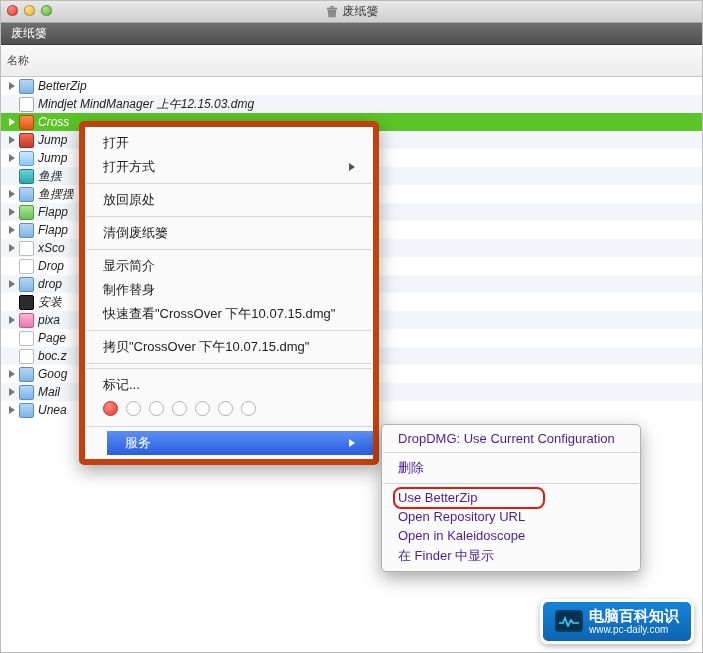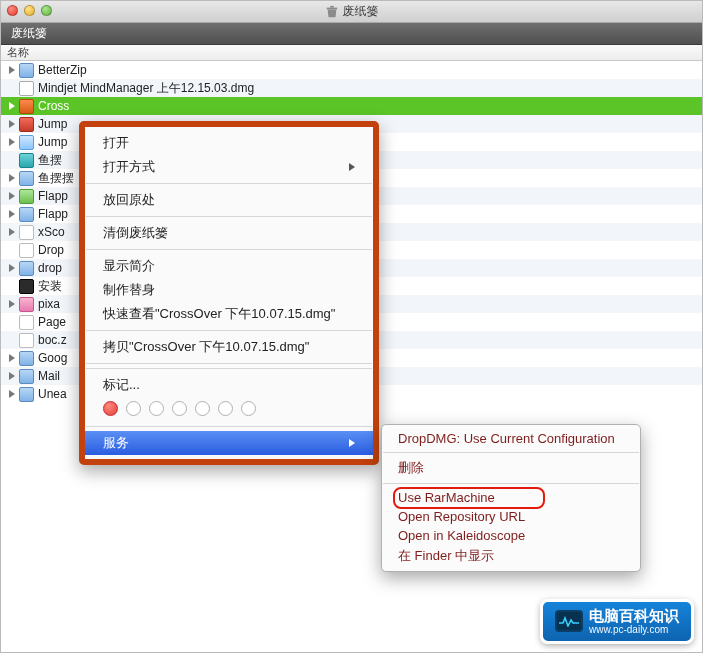--- a/index.html
+++ b/index.html
@@ -22,32 +22,33 @@
 
   .toolbar {
     height: 22px;
     background: linear-gradient(#6f6f6f,#4f4f4f);
     color:#fff; font-size:12px;
     display:flex; align-items:center; padding:0 10px;
     border-bottom:1px solid #3a3a3a;
   }
 
   .columns-header {
-    height: 16px;
+    height: 32px;
     background: linear-gradient(#fafafa,#ededed);
     border-bottom:1px solid #c9c9c9;
     font-size:11px; color:#444;
     display:flex; align-items:center; padding-left:6px;
   }
 
   .list { position:relative; }
   .row {
     height:18px; display:flex; align-items:center;
     font-size:12px; color:#222; padding-left:4px;
     position:relative;
+    font-style:italic;
   }
   .row:nth-child(even){ background:#f2f6fb; }
   .row:nth-child(odd){ background:#ffffff; }
   .row.selected { background:#5bc427; color:#fff; }
   .disclosure {
     width:0;height:0;border-top:4px solid transparent;border-bottom:4px solid transparent;
     border-left:6px solid #787878; margin:0 4px;
   }
   .row.selected .disclosure{border-left-color:#fff;}
   .nodis { width:14px; }
@@ -74,37 +75,37 @@
     background:#fafafa; border:6px solid #c2410c; border-radius:5px;
     box-shadow:0 6px 18px rgba(0,0,0,.35);
     padding:4px 0;
     font-size:13px; color:#222;
     z-index:10;
   }
   .mi {
     padding:3px 18px; display:flex; justify-content:space-between; align-items:center;
     position:relative;
   }
-  .mi.hl { background:linear-gradient(#5a8ff5,#2a5de0); color:#fff; }
+  .mi.hl { background:linear-gradient(#5a8ff5,#2a5de0); color:#fff;margin-left:22px; }
   .sep { height:1px; background:#d6d6d6; margin:4px 1px; }
   .submenu-arrow {
     width:0;height:0;border-top:4px solid transparent;border-bottom:4px solid transparent;
     border-left:6px solid #555;
   }
   .mi.hl .submenu-arrow{border-left-color:#fff;}
   .tags-row { display:flex; gap:8px; padding:4px 18px 6px; }
   .tag { width:15px;height:15px;border-radius:50%;border:1.5px solid #b0b0b0;background:#fff;}
   .tag.filled{background:radial-gradient(circle at 35% 30%,#ff8a80,#e33e32);border-color:#c23;}
 
   
   .submenu {
     position:absolute; left:380px; top:423px; width:260px;
     background:#fbfbfb; border:1px solid #b0b0b0; border-radius:5px;
     box-shadow:0 6px 18px rgba(0,0,0,.35);
-    padding:4px 0; font-size:13px; color:#7f1d1d;
+    padding:4px 0; font-size:13px; color:#4c1d95;
     z-index:11;
   }
   .submenu .mi{padding:2px 16px;}
   .highlight-box {
     position:absolute; border:2.5px solid #e31b0c; border-radius:8px;
     left:392px; top:486px; width:152px; height:22px; z-index:12;
     pointer-events:none;
   }
 
   
@@ -298,21 +299,21 @@
       <span>服务</span>
       <span class="submenu-arrow"></span>
     </div>
 </div>
 
 <div class="submenu" id="services-submenu">
     <div class="mi">DropDMG: Use Current Configuration</div>
     <div class="sep"></div>
     <div class="mi">删除</div>
     <div class="sep"></div>
-    <div class="mi">Use RarMachine</div>
+    <div class="mi">Use BetterZip</div>
     <div class="mi">Open Repository URL</div>
     <div class="mi">Open in Kaleidoscope</div>
     <div class="mi">在 Finder 中显示</div>
   </div>
 
 <div class="highlight-box"></div>
 
 <div class="badge">
   <div class="mon">
     <svg width="20" height="12" viewBox="0 0 20 12">

